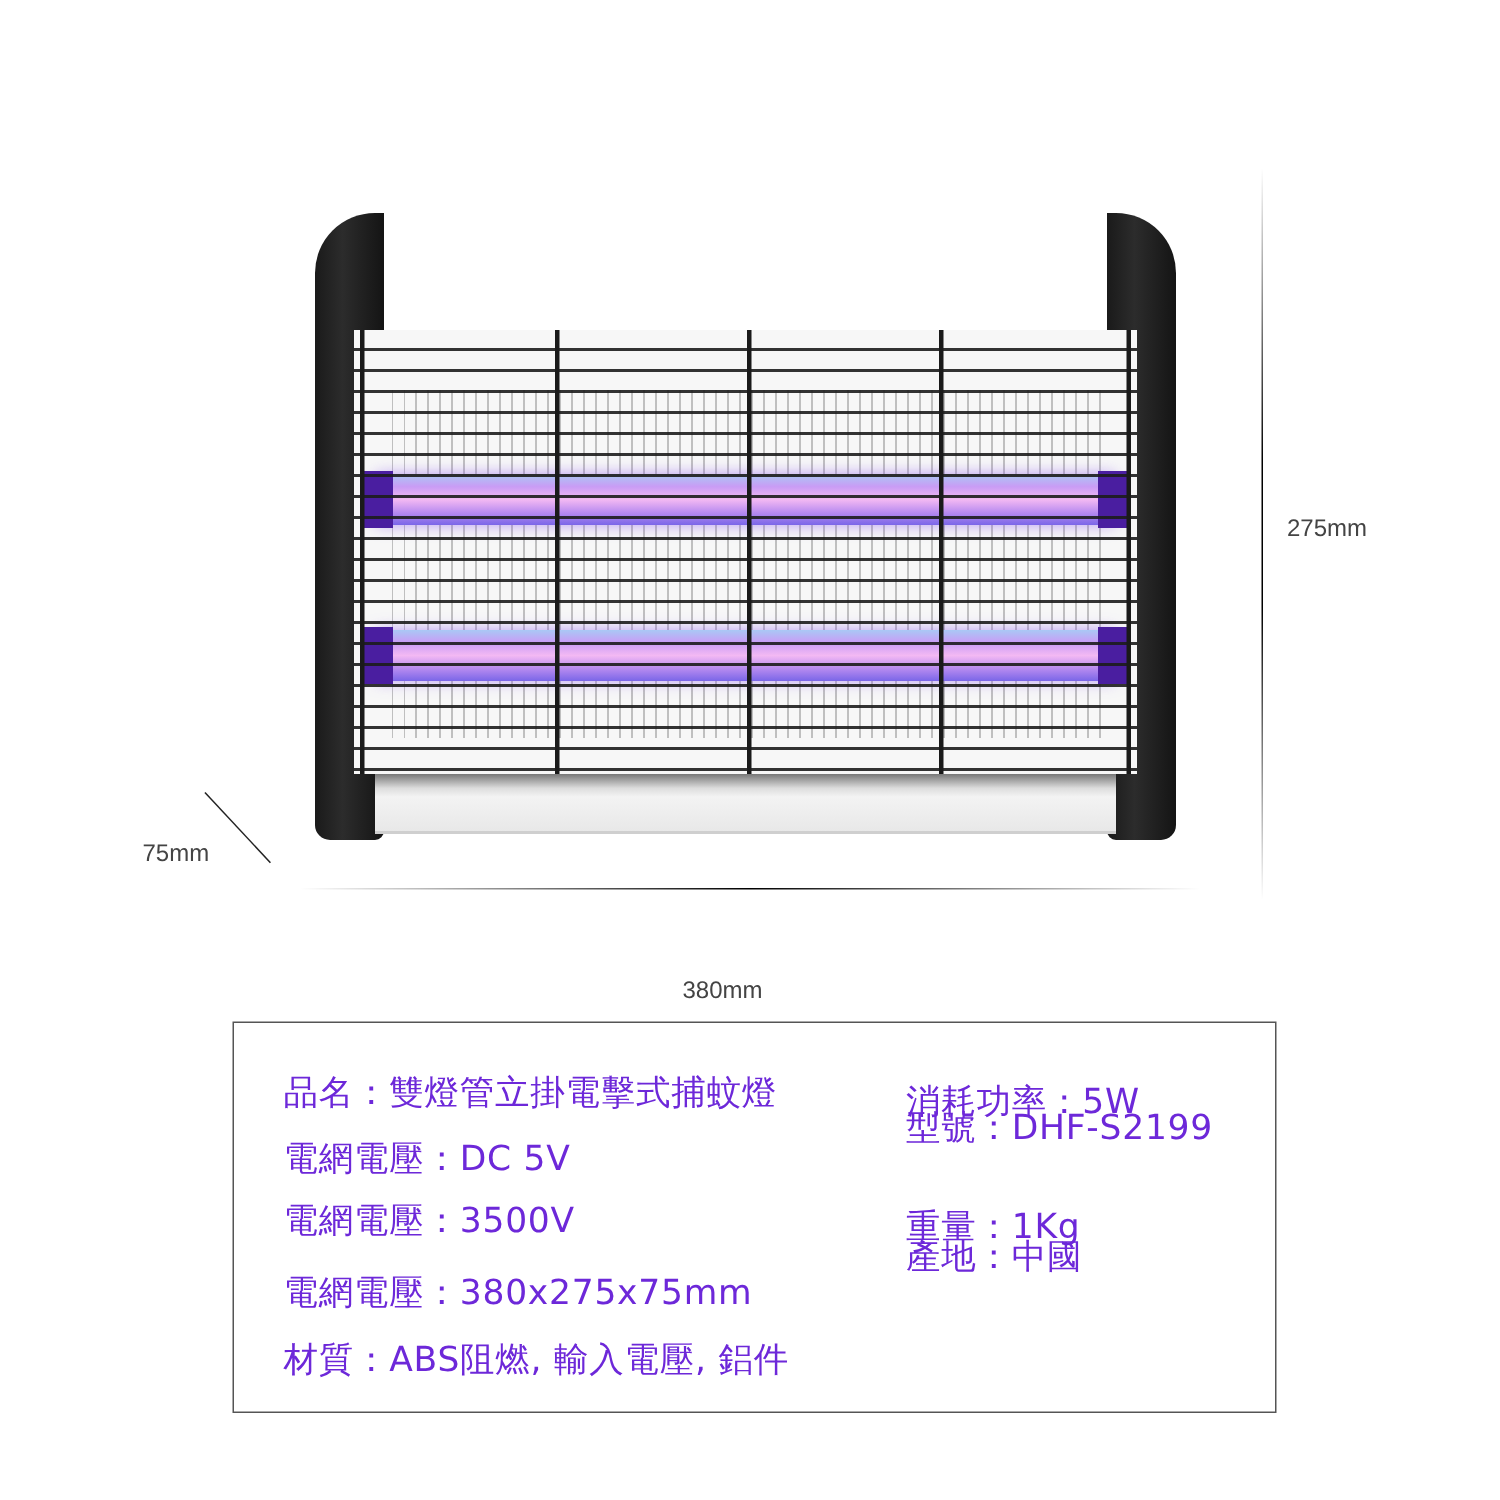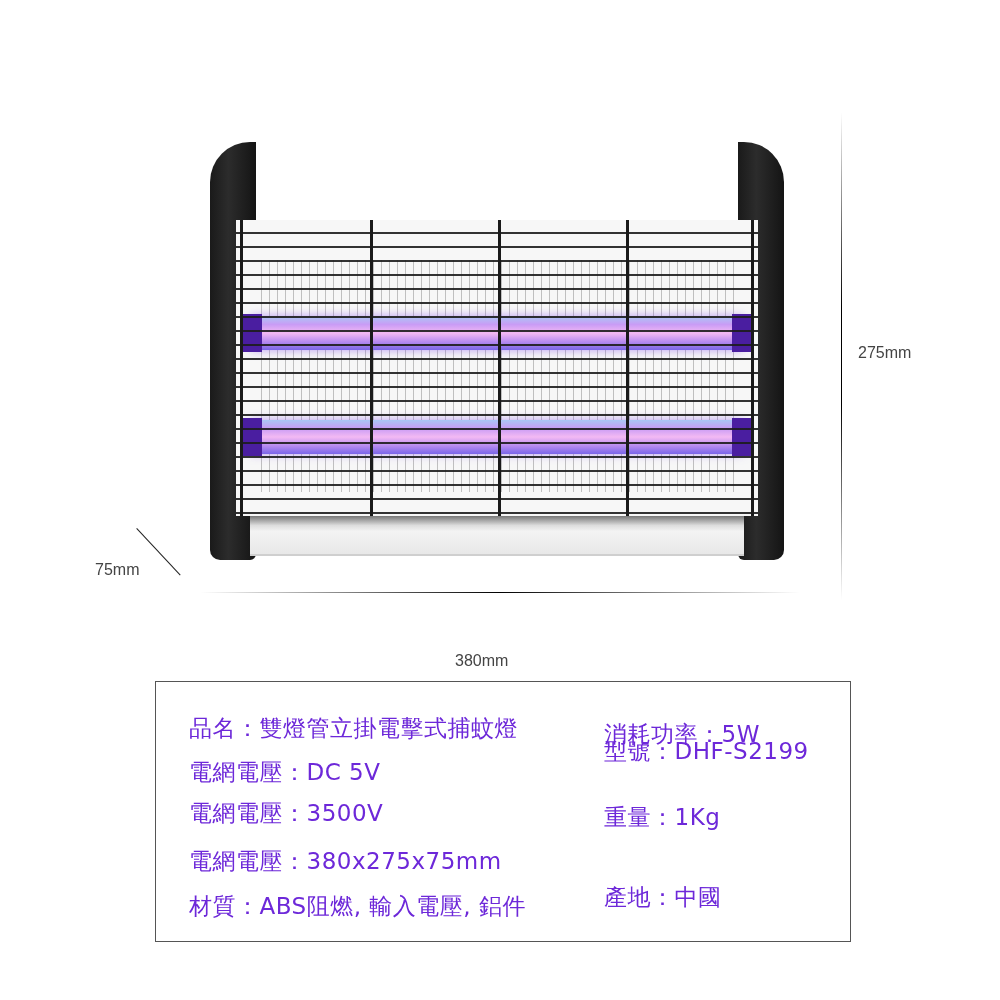--- a/index.html
+++ b/index.html
@@ -102,15 +102,15 @@
 
 <div class="spec" style="left:604px;top:736px">
   <span class="k">型號</span><span>DHF-S2199</span>
 </div>
 <div class="spec" style="left:604px;top:719px">
   <span class="k">消耗功率</span><span>5W</span>
 </div>
 <div class="spec" style="left:604px;top:802px">
   <span class="k">重量</span><span>1Kg</span>
 </div>
-<div class="spec" style="left:604px;top:882px">
+<div class="spec" style="left:604px;top:822px">
   <span class="k">產地</span><span>中國</span>
 </div>
 
 </body></html>

